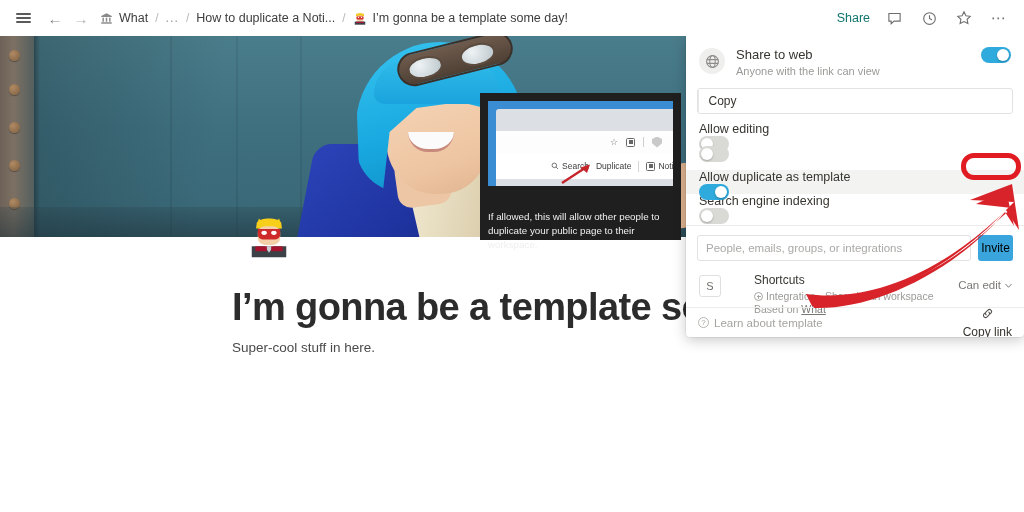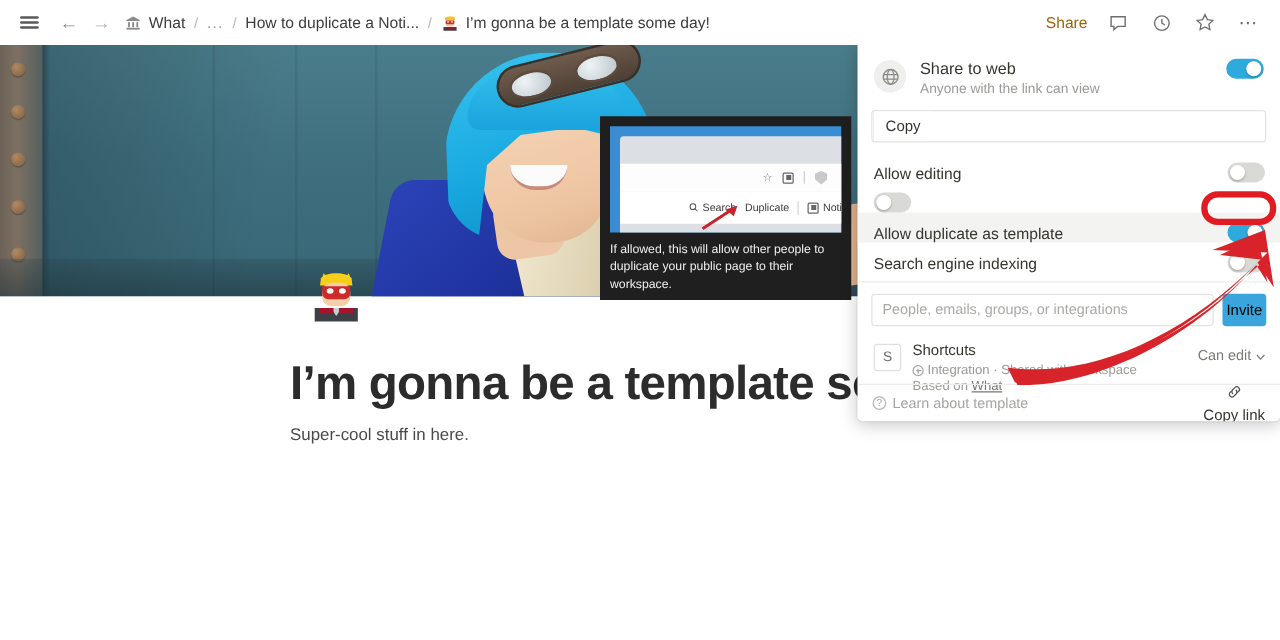--- a/index.html
+++ b/index.html
@@ -41,21 +41,21 @@
   .bank-icon { margin-right: 6px; display:flex; }
   .hero-emoji-sm {
     width: 14px; height: 14px; margin-right: 6px;
     display: inline-block; position: relative; top: 1px;
   }
 
   .tb-right {
     margin-left: auto; display: flex; align-items: center; gap: 13px;
     padding-right: 2px;
   }
-  .share-lbl { font-size: 12.5px; color: #a16207; }
+  .share-lbl { font-size: 12.5px; color: #0f766e; }
   .dots { letter-spacing: 1.4px; font-size: 15px; color: #6f6f6f; }
 
   
   .cover {
     position: absolute; top: 36px; left: 0;
     width: 1024px; height: 201px;
     overflow: hidden;
     background: #3d6a78;
   }
   .cover-wall {
@@ -228,21 +228,21 @@
     justify-content: flex-end; gap: 7px; padding-right: 10px;
     font-size: 8.5px; color: #3c3c3c;
   }
   .mini-act { display: flex; align-items: center; gap: 3px; }
   .mini-vline { width: 1px; height: 11px; background: #d6d6d6; }
   .mini-arrow {
     position: absolute; left: 72px; top: 62px; width: 34px; height: 22px;
     z-index: 5;
   }
   .tooltip-caption {
-    margin-top: 7px; font-size: 9.8px; line-height: 1.45;
+    margin-top: 24px; font-size: 9.8px; line-height: 1.45;
     color: #efefef; width: 180px;
   }
 
   
   .share-panel {
     position: absolute; left: 686px; top: 36px;
     width: 338px; height: 301px;
     background: #ffffff;
     border-radius: 0 0 4px 4px;
     box-shadow: 0 3px 14px rgba(0,0,0,.22), 0 0 0 1px rgba(0,0,0,.05);
@@ -288,22 +288,23 @@
     white-space: nowrap; overflow: hidden;
     background: #fff;
   }
   .sp-copy {
     width: 48px; display: flex; align-items: center; justify-content: center;
     font-size: 12px; color: #37352f; cursor: pointer;
     border-left: 1px solid #e8e7e5; background: #fff;
   }
 
   .sp-row {
-    height: 24px; display: flex; align-items: flex-end;
+    height: 24px; display: flex; align-items: flex-start;
     padding: 0 12px 0 13px;
+    flex-direction: column;
   }
   .sp-row.first { margin-top: 8px; }
   .sp-row.hl { background: #f3f3f2; }
   .sp-row-lbl { flex: 1; font-size: 12.5px; color: #37352f; }
 
   .sp-sep { height: 1px; background: #ececeb; margin: 7px 0 0 0; }
 
   .sp-invite {
     display: flex; align-items: flex-end; gap: 7px;
     padding: 9px 11px 8px 11px;
@@ -321,21 +322,21 @@
 
   .sp-shortcut {
     display: flex; align-items: flex-start;
     padding: 4px 11px 8px 13px;
   }
   .sc-avatar {
     width: 22px; height: 22px; border: 1px solid #e0dfdd; border-radius: 3px;
     display: flex; align-items: center; justify-content: center;
     font-size: 11px; color: #706f6c; flex: none; margin-right: 9px; margin-top: 2px;
   }
-  .sc-txt { flex: 1; line-height: 1.3; }
+  .sc-txt { flex: 1; line-height: 1.3; margin-left: 24px; }
   .sc-name { font-size: 12px; color: #37352f; }
   .sc-meta { font-size: 10.5px; color: #9b9a97; margin-top: 1px; display: flex; align-items: center; gap: 3px; }
   .sc-based { font-size: 10.5px; color: #9b9a97; }
   .sc-based u { color: #787774; }
   .sc-perm {
     font-size: 11.5px; color: #7a7975; display: flex; align-items: center; gap: 3px;
     margin-top: 6px; cursor: pointer; white-space: nowrap;
   }
   .plus-circle {
     width: 9px; height: 9px; border-radius: 50%; border: 1px solid #a7a6a3;

